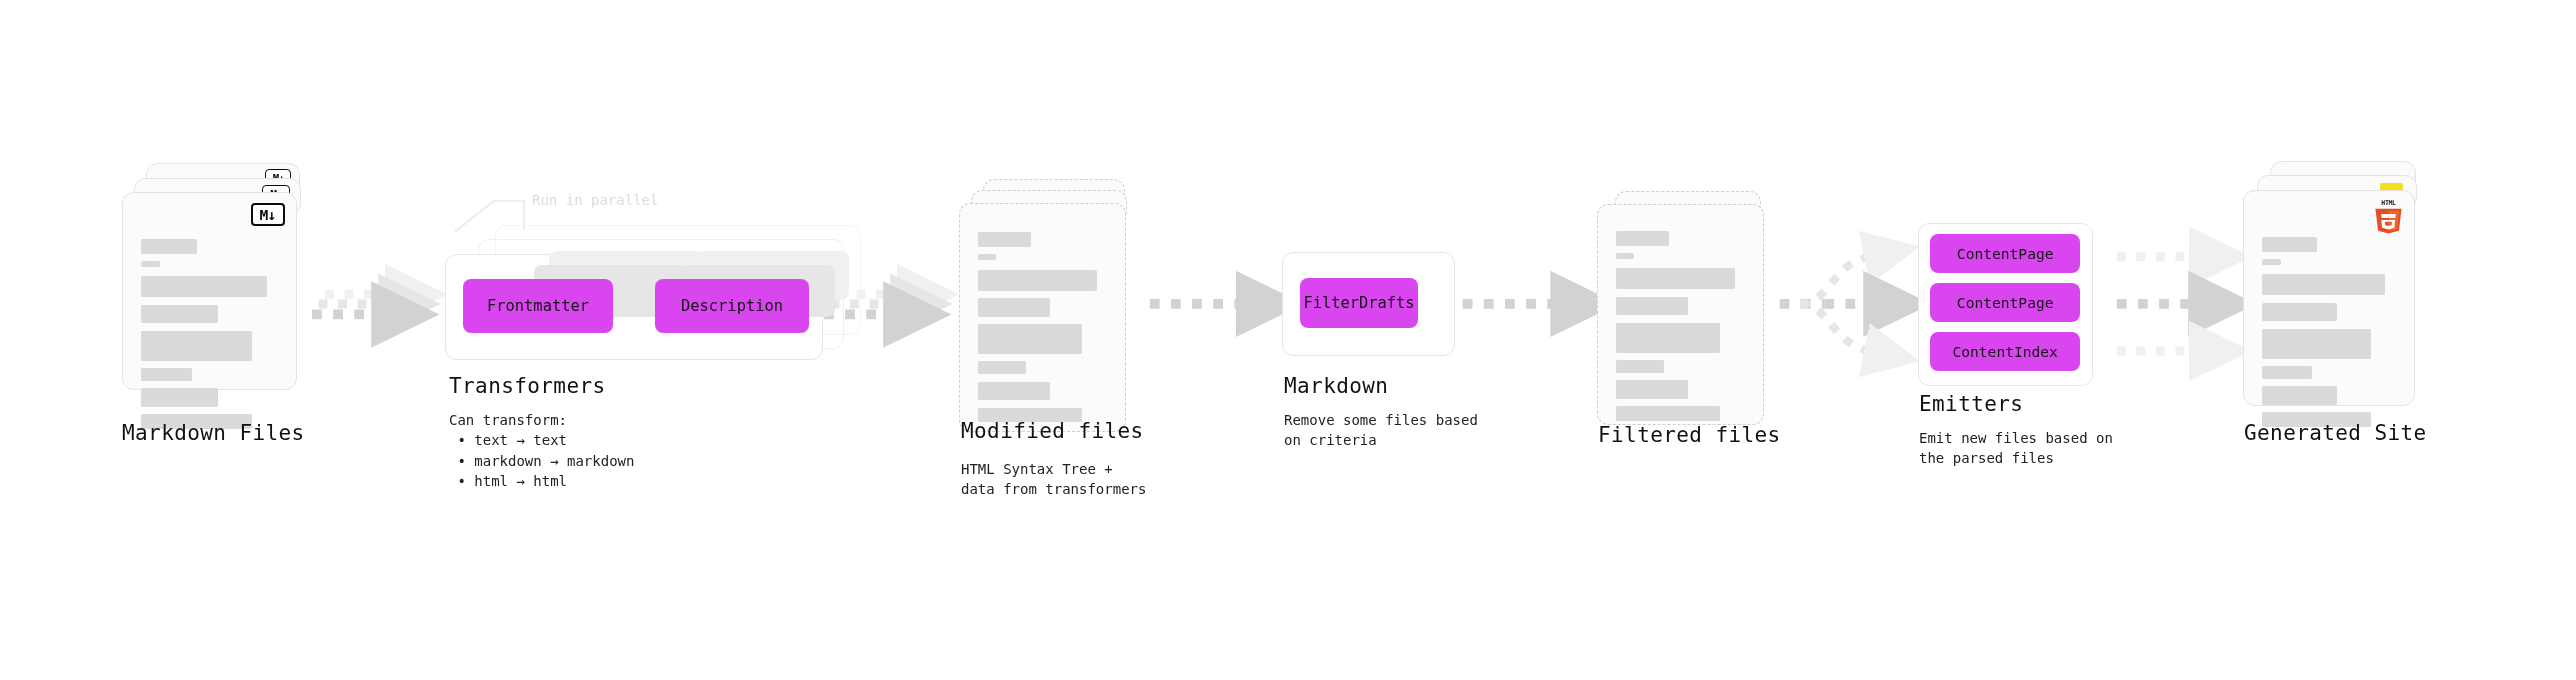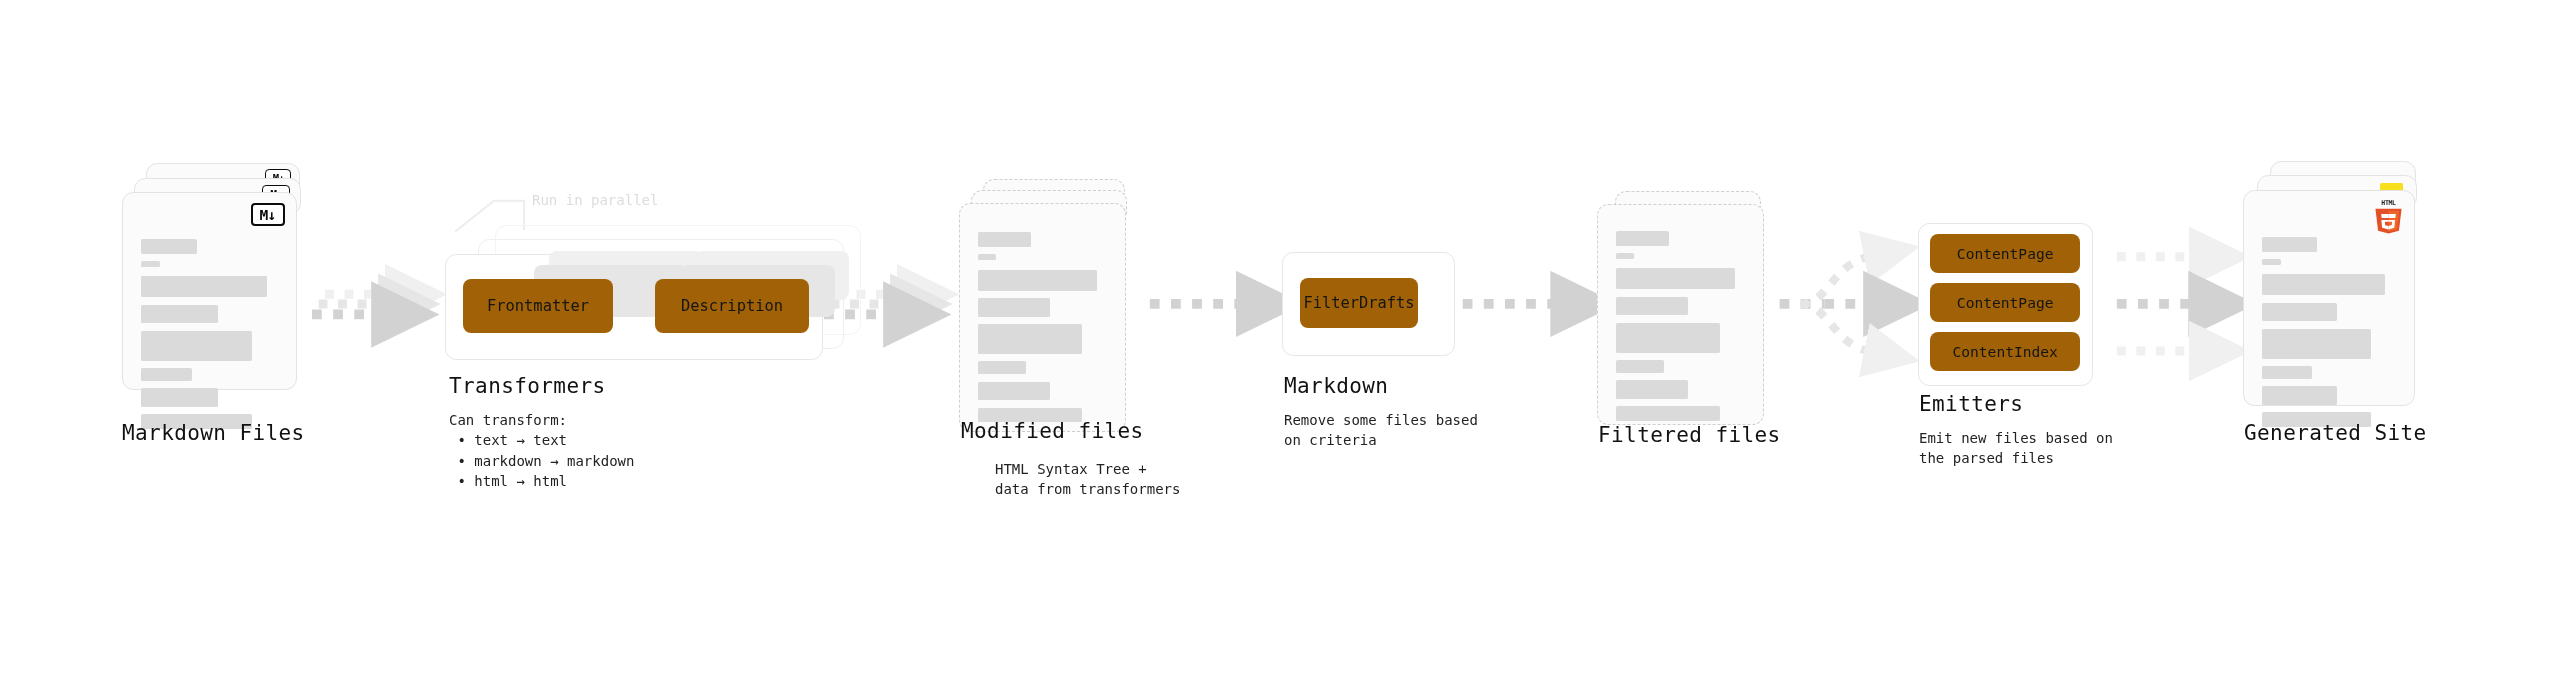--- a/index.html
+++ b/index.html
@@ -94,21 +94,21 @@
     position: absolute;
     background: #ffffff;
     border: 1.6px solid #e6e6e6;
     border-radius: 11.4px;
   }
   .panel.ghost2 { border-color: #efefef; background: transparent; }
   .panel.ghost1 { border-color: #f4f4f4; background: transparent; }
 
   .pill {
     position: absolute;
-    background: #a16207;
+    background: #d946ef;
     border-radius: 8.1px;
     display: flex;
     align-items: center;
     justify-content: center;
     font-size: 15.4px;
     color: #151515;
     white-space: nowrap;
   }
   .pill.g2 { background: #e6e6e6; color: transparent; }
   .pill.g1 { background: #f0f0f0; color: transparent; }
@@ -257,21 +257,21 @@
           <div class="bar" style="width:56%; height:18.7px;"></div>
           <div class="bar" style="width:81%; height:30px;"></div>
           <div class="bar" style="width:37%; height:13px;"></div>
           <div class="bar" style="width:56%; height:18.7px;"></div>
           <div class="bar" style="width:81%; height:14.6px;"></div>
         </div>
       </div>
     </div>
   </div>
   <div class="title" style="left:961px; top:419px;">Modified files</div>
-  <div class="subtitle" style="left:961px; top:459px;margin-left:34px;">HTML Syntax Tree +
+  <div class="subtitle" style="left:961px; top:459px;">HTML Syntax Tree +
 data from transformers</div>
 
   <div class="node" style="left:1282px; top:252px;">
     <div class="panel" style="left:0px; top:0px; width:173px; height:104px;"></div>
     <div class="pill" style="left:18px; top:26px; width:118px; height:50px;">FilterDrafts</div>
   </div>
   <div class="title" style="left:1284px; top:374px;">Markdown</div>
   <div class="subtitle" style="left:1284px; top:410px;">Remove some files based
 on criteria</div>
 

